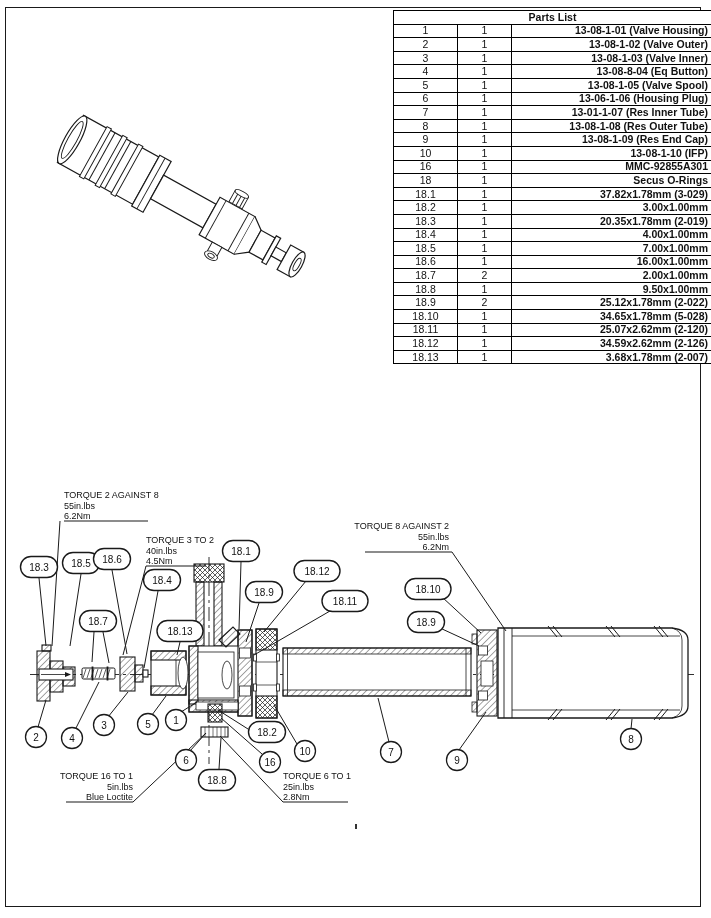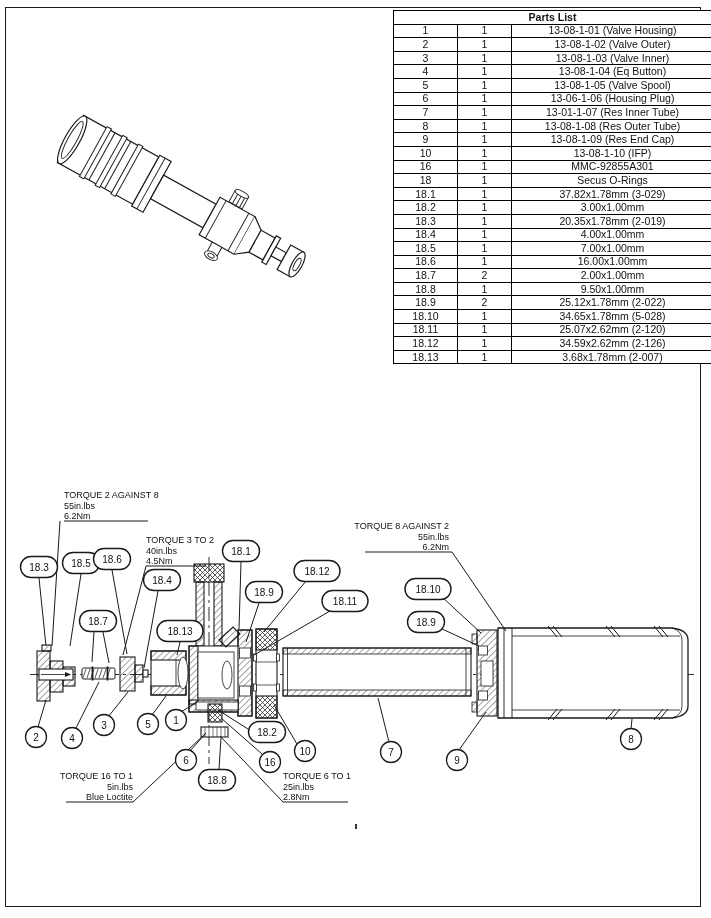--- a/index.html
+++ b/index.html
@@ -7,21 +7,21 @@
         font-family:"Liberation Sans",sans-serif;color:#111;}
   #frame{position:absolute;left:5px;top:7px;width:694px;height:898px;border:1.6px solid #1a1a1a;}
   #art{position:absolute;left:0;top:0;}
   
   #parts-table{position:absolute;left:383px;top:10px;width:318px;border-collapse:collapse;
                table-layout:fixed;background:#fff;margin-left:10px;}
   #parts-table th,#parts-table td{border:1.5px solid #000;height:12.6px;padding:0 3px;
                font-size:10.5px;line-height:1.05;white-space:nowrap;overflow:hidden;}
   #parts-table th{font-weight:bold;text-align:center;}
   #parts-table td.c-item,#parts-table td.c-qty{text-align:center;}
-  #parts-table td.c-part{text-align:center;padding-left:5px;}
+  #parts-table td.c-part{text-align:right;padding-left:5px;font-weight:bold;}
   svg text{font-family:"Liberation Sans",sans-serif;fill:#111;}
   .note-text{font-size:9px;}
   .balloon-text{font-size:10px;}
 </style>
 </head>
 <body>
 
 <div id="page">
   <div id="frame"></div>
 
@@ -395,21 +395,21 @@
           <td class="c-part">13-08-1-02 (Valve Outer)</td>
         </tr>
         <tr>
           <td class="c-item">3</td>
           <td class="c-qty">1</td>
           <td class="c-part">13-08-1-03 (Valve Inner)</td>
         </tr>
         <tr>
           <td class="c-item">4</td>
           <td class="c-qty">1</td>
-          <td class="c-part">13-08-1-04 (Eq Button)</td>
+          <td class="c-part">13-08-8-04 (Eq Button)</td>
         </tr>
         <tr>
           <td class="c-item">5</td>
           <td class="c-qty">1</td>
           <td class="c-part">13-08-1-05 (Valve Spool)</td>
         </tr>
         <tr>
           <td class="c-item">6</td>
           <td class="c-qty">1</td>
           <td class="c-part">13-06-1-06 (Housing Plug)</td>

